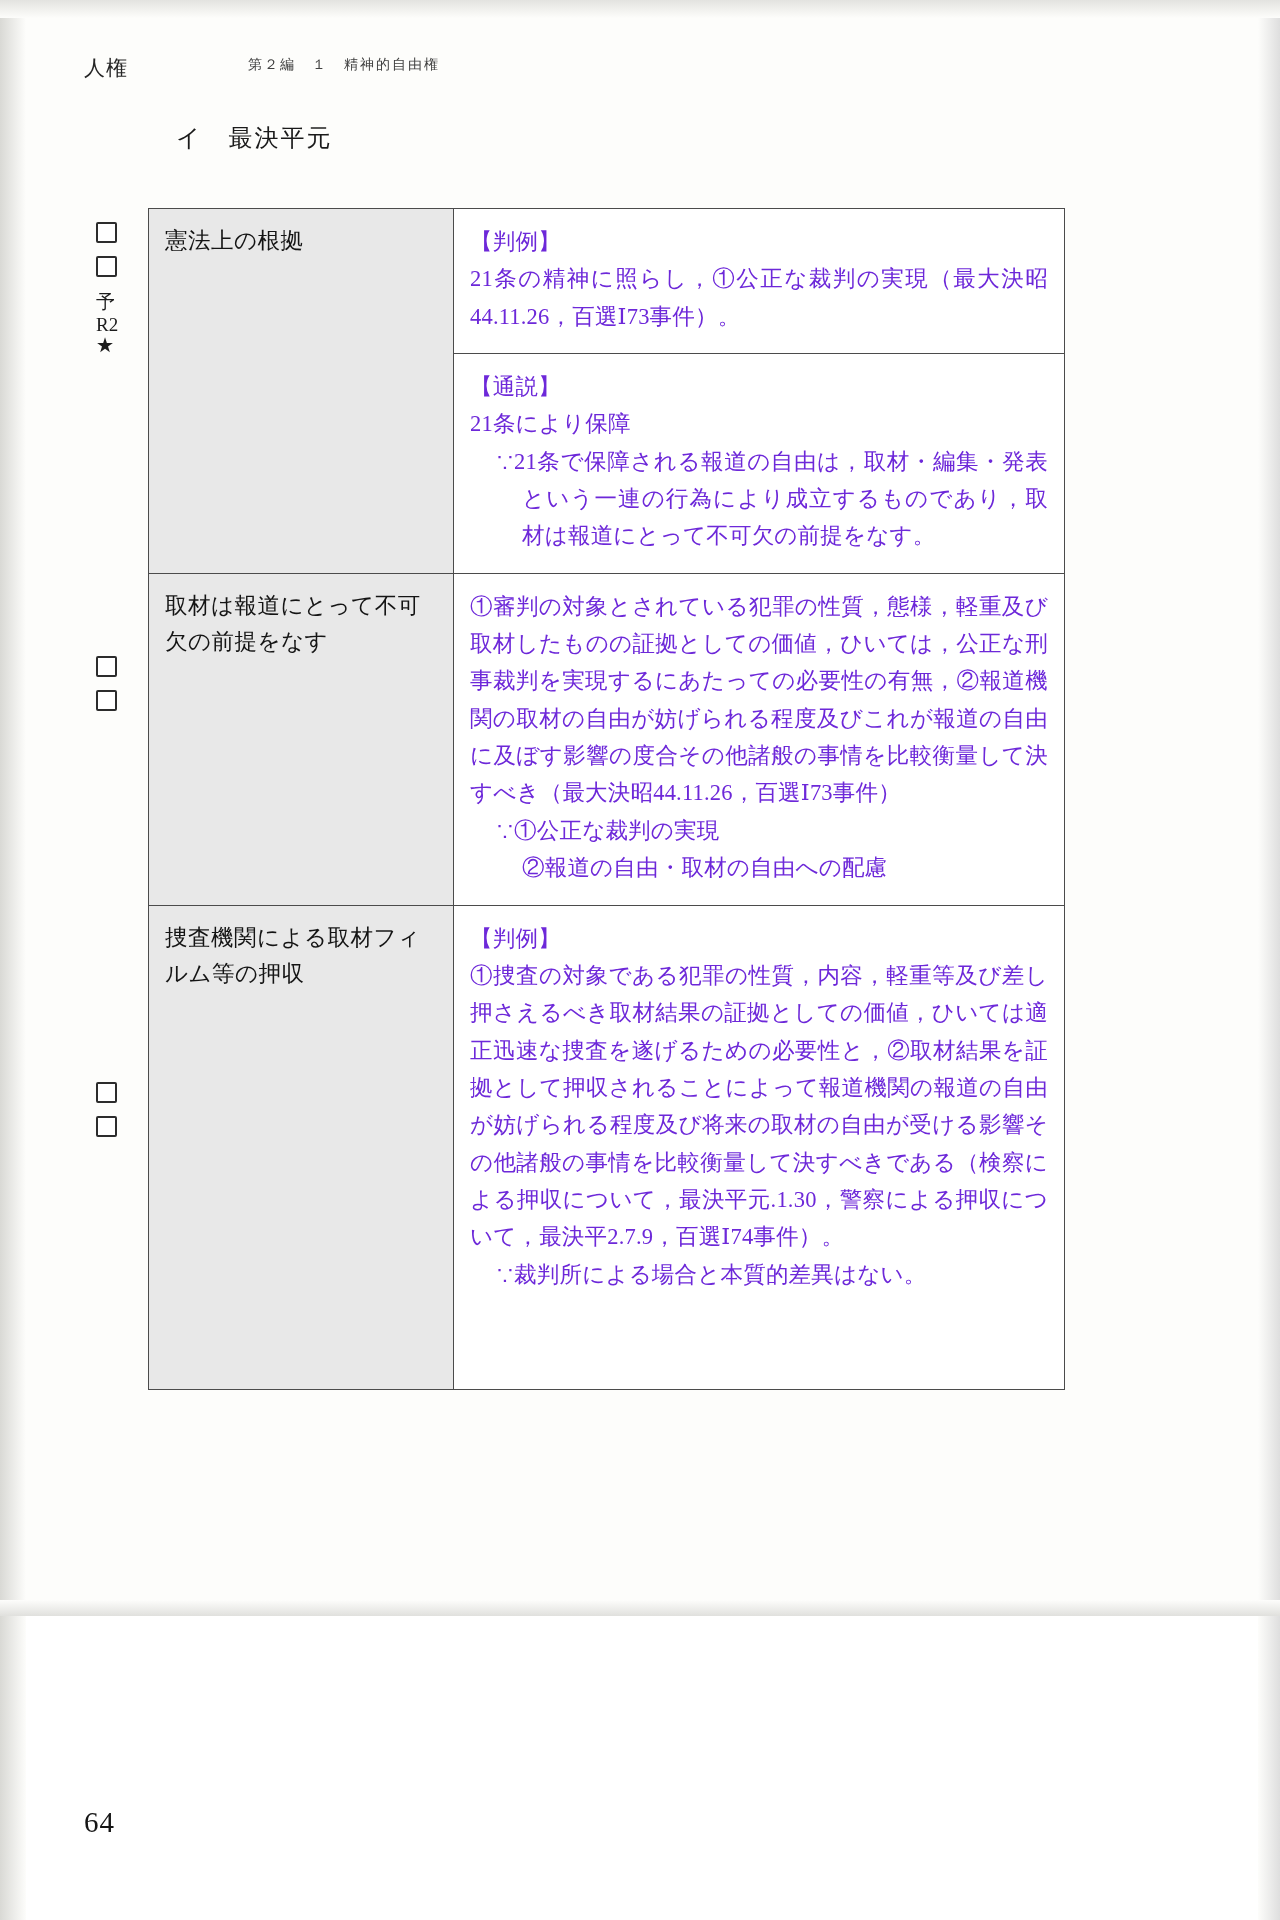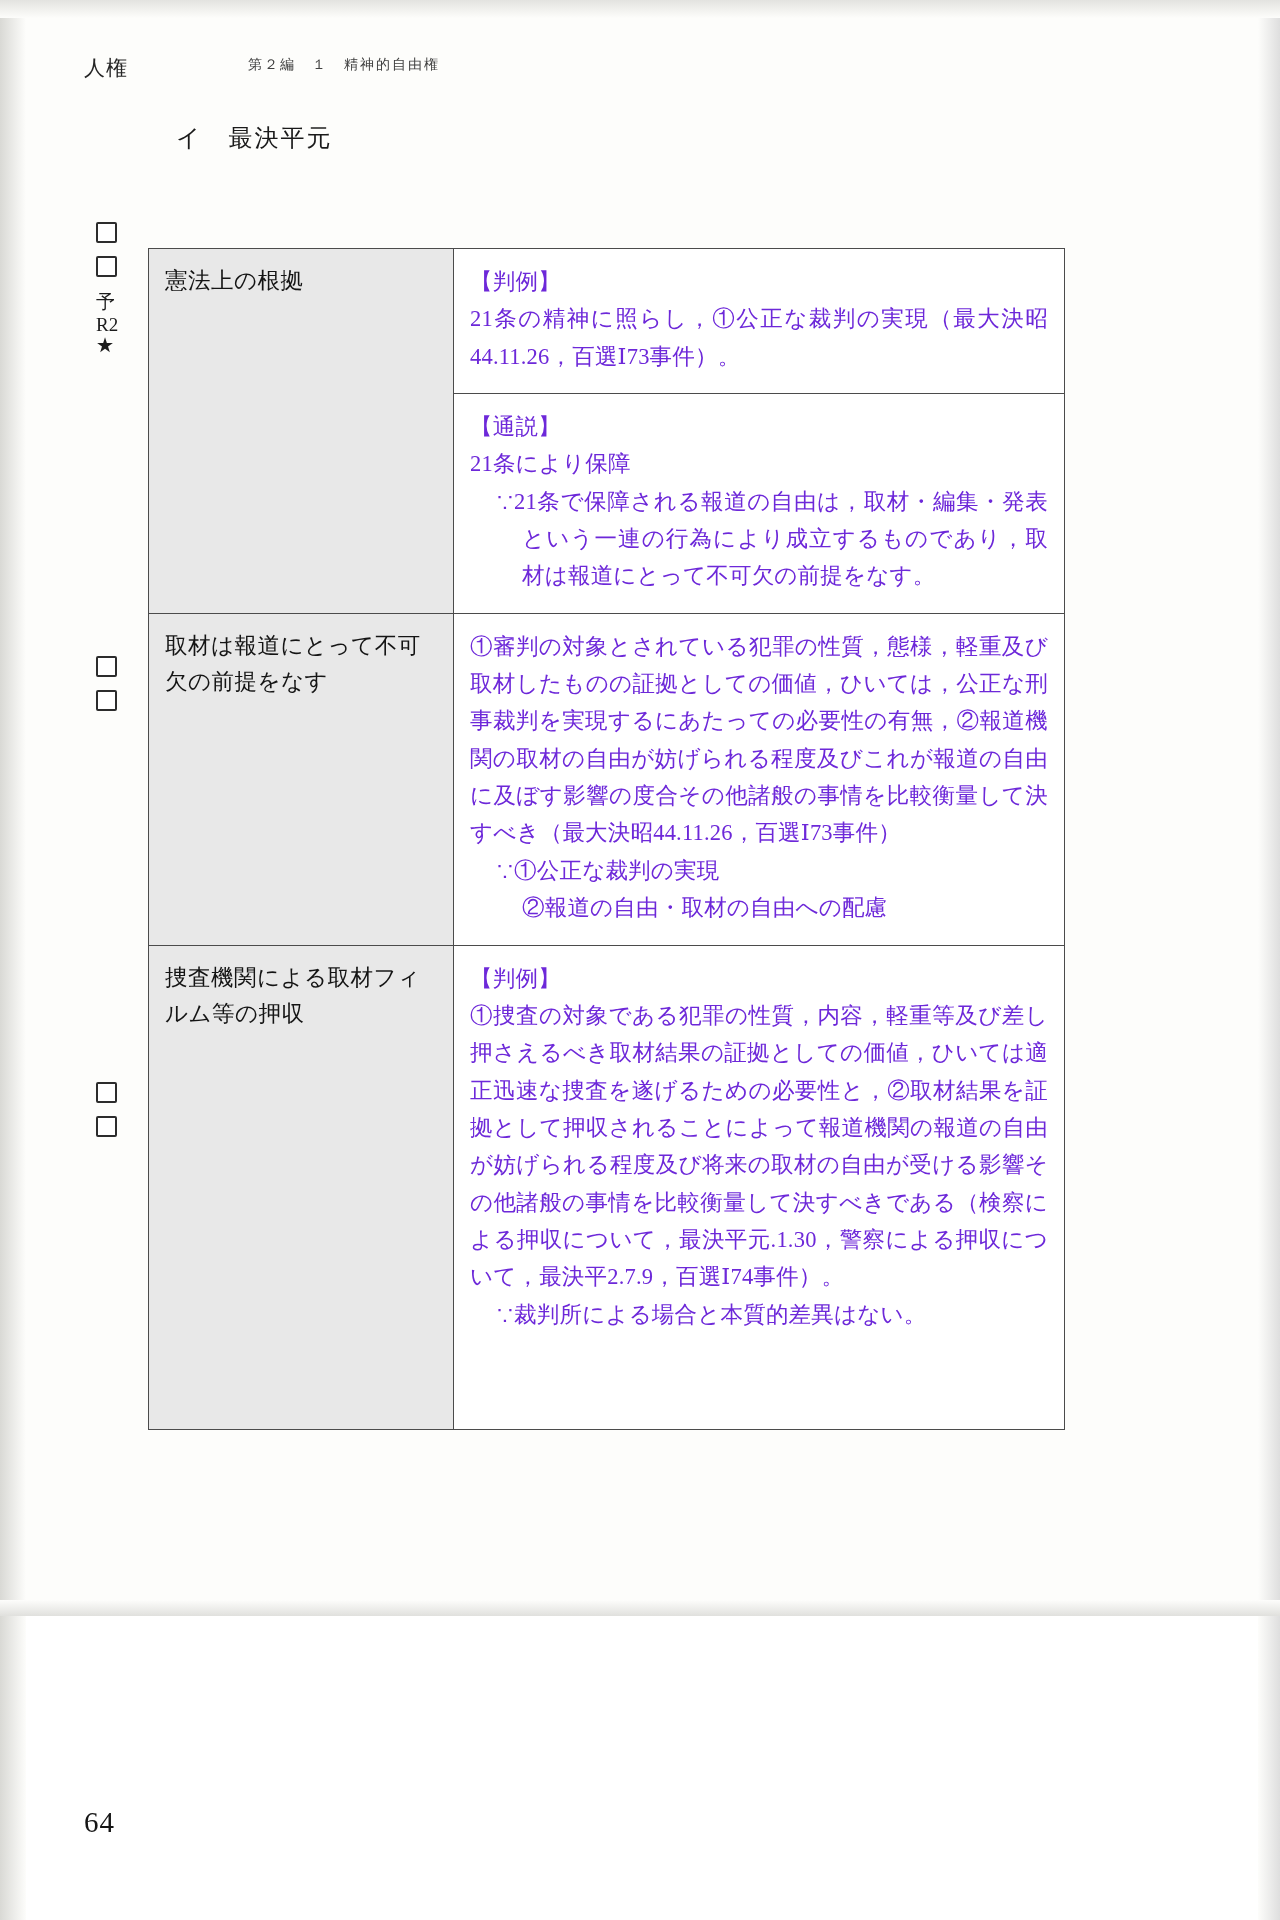--- a/index.html
+++ b/index.html
@@ -105,21 +105,20 @@
   }
 
   
   .tbl {
     position: absolute;
     left: 148px;
     top: 208px;
     width: 850px;
     border-collapse: collapse;
     table-layout: fixed;
-    margin-top: 40px;
   }
   .tbl td {
     border: 1px solid #4b4b4b;
     vertical-align: top;
     padding: 14px 16px 18px 16px;
   }
   .col-head {
     width: 272px;
     background: #e8e8e8;
   }

